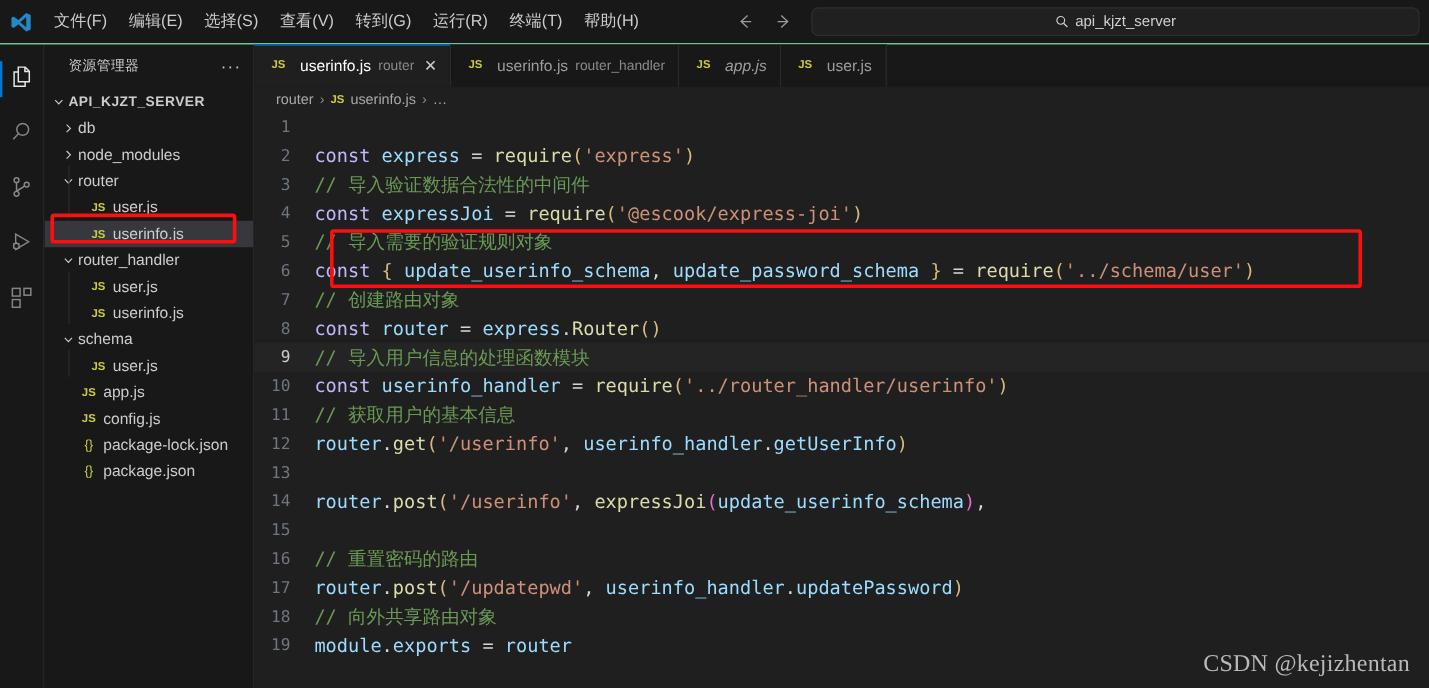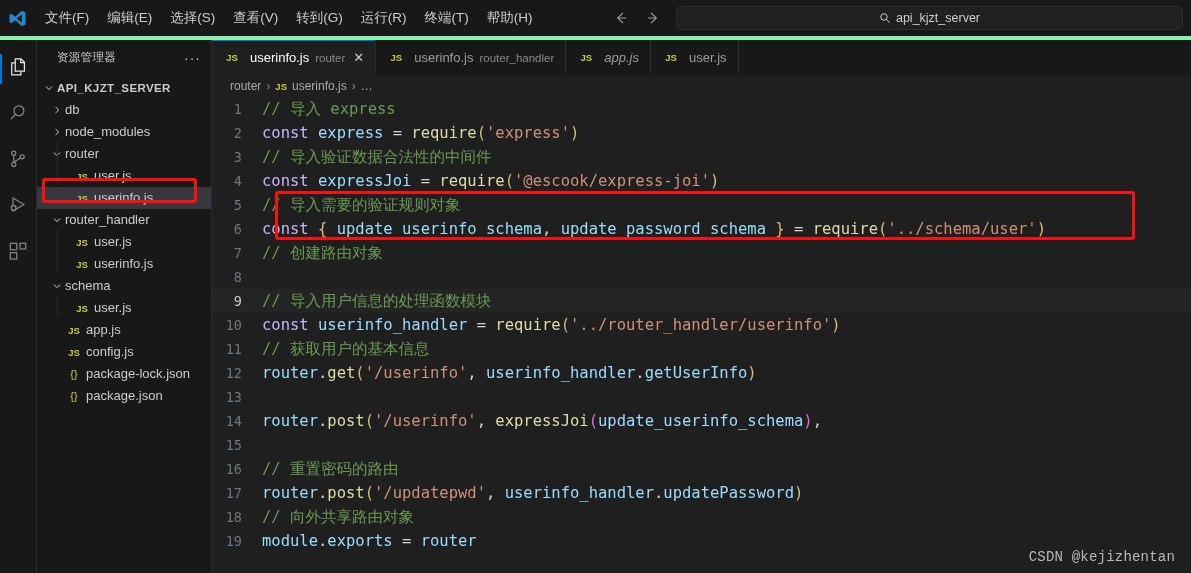--- a/index.html
+++ b/index.html
@@ -12,21 +12,21 @@
     font-family: "Liberation Sans", "DejaVu Sans", sans-serif;
     color: #cccccc;
     -webkit-font-smoothing: antialiased;
   }
   .app { position: relative; width: 1191px; height: 573px; background:#1f1f1f; display:flex; flex-direction:column; }
 
   
   .titlebar {
     height: 36px; min-height:36px; background: #181818;
     display: flex; align-items: center; position: relative;
-    border-bottom: 4px solid #86efac;
+    border-bottom: 1px solid #86efac;
   }
   .vscode-logo { width: 34px; display:flex; align-items:center; justify-content:center; }
   .vscode-logo svg { display:block; }
   .menubar { display: flex; align-items: center; gap: 0px; margin-left: 2px; }
   .menu-item {
     font-size: 13.5px; color: #cccccc; padding: 4px 9px; border-radius: 3px;
     white-space: nowrap; cursor: default; line-height: 1.2;
   }
   .titlebar-center {
     position: absolute; left: 0; right: 0; top:0; bottom:0;
@@ -143,21 +143,21 @@
   .c-plain   { color: #d4d4d4; }
   .c-prop    { color: #9cdcfe; }
 
   
   .annot {
     position: absolute; border: 3px solid #fb0f0f; border-radius: 3px;
     pointer-events: none; box-sizing: border-box;
   }
   .watermark {
     position: absolute; right: 16px; bottom: 8px;
-    font-size: 14px; color: #b9b9b9; font-family: Liberation Mono, monospace;
+    font-size: 20px; color: #b9b9b9; font-family: Liberation Serif, serif;
     letter-spacing: .2px;
   }
 </style>
 </head>
 <body>
 
 <div class="app">
 
   <div class="titlebar">
     <div class="vscode-logo">
@@ -386,28 +386,28 @@
         <span class="bc-text">router</span>
         <span class="bc-sep">›</span>
         <span class="fileicon js-ico" style="width:auto;margin-right:0;">JS</span>
         <span class="bc-text">userinfo.js</span>
         <span class="bc-sep">›</span>
         <span class="bc-text">…</span>
       </div>
 
       <div class="code-area">
         <div class="code-lines" id="code-lines">
-            <div class="cl"><span class="gutter">1</span><span class="ctext"><span class="c-comment">// 导入 express</span></span></div>
+            <div class="cl"><span class="gutter">1</span></div>
             <div class="cl"><span class="gutter">2</span><span class="ctext"><span class="c-keyword">const</span><span class="c-plain"> </span><span class="c-var">express</span><span class="c-op"> = </span><span class="c-func">require</span><span class="c-paren">(</span><span class="c-string">'express'</span><span class="c-paren">)</span></span></div>
             <div class="cl"><span class="gutter">3</span><span class="ctext"><span class="c-comment">// 导入验证数据合法性的中间件</span></span></div>
             <div class="cl"><span class="gutter">4</span><span class="ctext"><span class="c-keyword">const</span><span class="c-plain"> </span><span class="c-var">expressJoi</span><span class="c-op"> = </span><span class="c-func">require</span><span class="c-paren">(</span><span class="c-string">'@escook/express-joi'</span><span class="c-paren">)</span></span></div>
             <div class="cl"><span class="gutter">5</span><span class="ctext"><span class="c-comment">// 导入需要的验证规则对象</span></span></div>
             <div class="cl"><span class="gutter">6</span><span class="ctext"><span class="c-keyword">const</span><span class="c-plain"> </span><span class="c-paren">{</span><span class="c-plain"> </span><span class="c-var">update_userinfo_schema</span><span class="c-op">,</span><span class="c-plain"> </span><span class="c-var">update_password_schema</span><span class="c-plain"> </span><span class="c-paren">}</span><span class="c-op"> = </span><span class="c-func">require</span><span class="c-paren">(</span><span class="c-string">'../schema/user'</span><span class="c-paren">)</span></span></div>
             <div class="cl"><span class="gutter">7</span><span class="ctext"><span class="c-comment">// 创建路由对象</span></span></div>
-            <div class="cl"><span class="gutter">8</span></div>
+            <div class="cl"><span class="gutter">8</span><span class="ctext"><span class="c-keyword">const</span><span class="c-plain"> </span><span class="c-var">router</span><span class="c-op"> = </span><span class="c-var">express</span><span class="c-op">.</span><span class="c-func">Router</span><span class="c-paren">()</span></span></div>
             <div class="cl current"><span class="gutter">9</span><span class="ctext"><span class="c-comment">// 导入用户信息的处理函数模块</span></span></div>
             <div class="cl"><span class="gutter">10</span><span class="ctext"><span class="c-keyword">const</span><span class="c-plain"> </span><span class="c-var">userinfo_handler</span><span class="c-op"> = </span><span class="c-func">require</span><span class="c-paren">(</span><span class="c-string">'../router_handler/userinfo'</span><span class="c-paren">)</span></span></div>
             <div class="cl"><span class="gutter">11</span><span class="ctext"><span class="c-comment">// 获取用户的基本信息</span></span></div>
             <div class="cl"><span class="gutter">12</span><span class="ctext"><span class="c-var">router</span><span class="c-op">.</span><span class="c-func">get</span><span class="c-paren">(</span><span class="c-string">'/userinfo'</span><span class="c-op">, </span><span class="c-var">userinfo_handler</span><span class="c-op">.</span><span class="c-prop">getUserInfo</span><span class="c-paren">)</span></span></div>
             <div class="cl"><span class="gutter">13</span></div>
             <div class="cl"><span class="gutter">14</span><span class="ctext"><span class="c-var">router</span><span class="c-op">.</span><span class="c-func">post</span><span class="c-paren">(</span><span class="c-string">'/userinfo'</span><span class="c-op">, </span><span class="c-func">expressJoi</span><span class="c-brace">(</span><span class="c-var">update_userinfo_schema</span><span class="c-brace">)</span><span class="c-op">,</span></span></div>
             <div class="cl"><span class="gutter">15</span></div>
             <div class="cl"><span class="gutter">16</span><span class="ctext"><span class="c-comment">// 重置密码的路由</span></span></div>
             <div class="cl"><span class="gutter">17</span><span class="ctext"><span class="c-var">router</span><span class="c-op">.</span><span class="c-func">post</span><span class="c-paren">(</span><span class="c-string">'/updatepwd'</span><span class="c-op">, </span><span class="c-var">userinfo_handler</span><span class="c-op">.</span><span class="c-prop">updatePassword</span><span class="c-paren">)</span></span></div>
             <div class="cl"><span class="gutter">18</span><span class="ctext"><span class="c-comment">// 向外共享路由对象</span></span></div>

